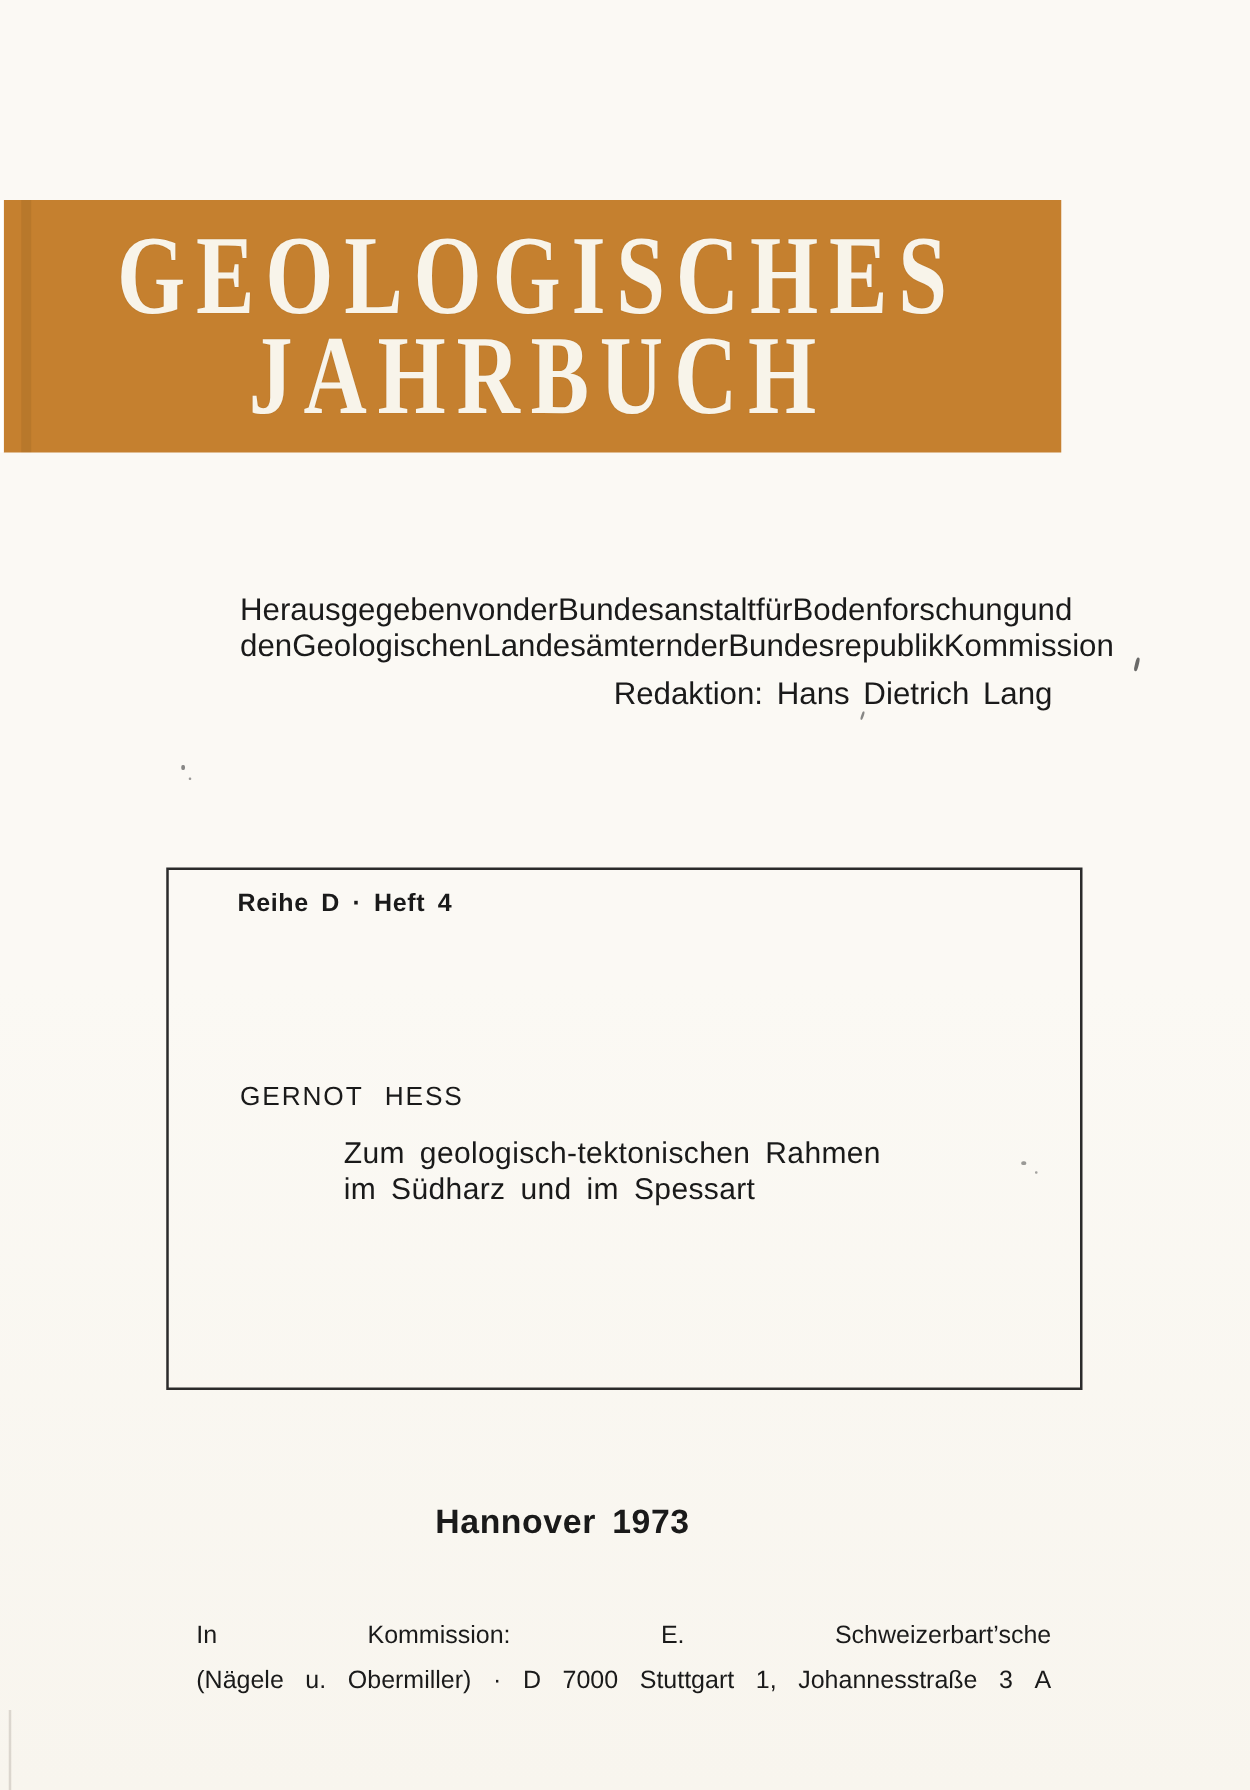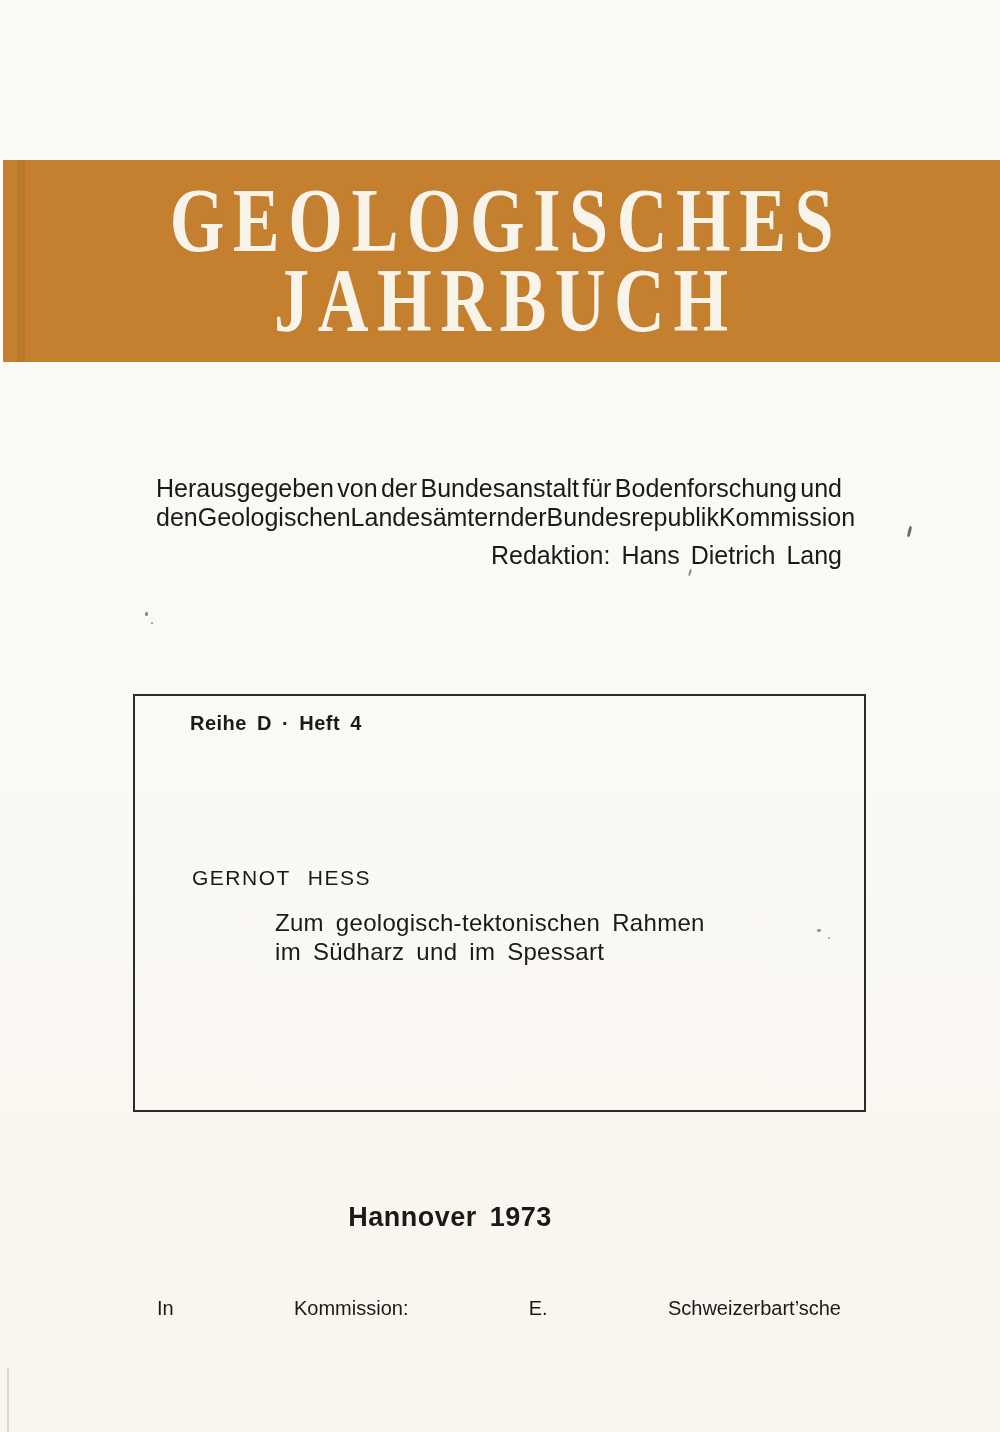--- a/index.html
+++ b/index.html
@@ -19,21 +19,21 @@
     overflow: hidden;
     font-family: "Liberation Sans", sans-serif;
     color: var(--ink, #1a1a1a);
   }
 
   
   .banner {
     position: absolute;
     left: 3px;
     top: 160px;
-    width: 997px;
+    width: 846px;
     height: 202px;
     background: var(--banner-bg, #c5802f);
     display: flex;
     flex-direction: column;
     align-items: center;
     justify-content: center;
     overflow: hidden;
   }
   .banner-line {
     font-family: "Liberation Serif", serif;
@@ -65,20 +65,21 @@
     width: 686px;
   }
   .pub-line {
     font-size: 25px;
     line-height: 29px;
     text-align: justify;
     text-align-last: justify;
     white-space: nowrap;
     display: flex;
     justify-content: space-between;
+    margin-left: 36px;
   }
   .pub-editor {
     margin-top: 9px;
     font-size: 25px;
     line-height: 29px;
     text-align: right;
     word-spacing: 4px;
   }
 
   
@@ -201,20 +202,33 @@
 
   <div class="place-year">Hannover 1973</div>
 
   <div class="imprint">
     <div class="imp-line jline">
         <span>In</span>
         <span>Kommission:</span>
         <span>E.</span>
         <span>Schweizerbart’sche</span>
       </div>
+    <div class="imp-line jline">
+        <span>(Nägele</span>
+        <span>u.</span>
+        <span>Obermiller)</span>
+        <span>·</span>
+        <span>D</span>
+        <span>7000</span>
+        <span>Stuttgart</span>
+        <span>1,</span>
+        <span>Johannesstraße</span>
+        <span>3</span>
+        <span>A</span>
+      </div>
   </div>
 
   <div class="speck" style="left:908px; top:526px; width:3px; height:11px; transform:rotate(14deg); opacity:.75;"></div>
   <div class="speck" style="left:145px; top:612px; width:3px; height:4px; opacity:.6;"></div>
   <div class="speck" style="left:151px; top:622px; width:2px; height:2px; opacity:.5;"></div>
   <div class="speck" style="left:689px; top:569px; width:2px; height:7px; transform:rotate(18deg); opacity:.6;"></div>
   <div class="speck" style="left:817px; top:929px; width:4px; height:3px; opacity:.5;"></div>
   <div class="speck" style="left:828px; top:937px; width:2px; height:2px; opacity:.45;"></div>
   <div class="edge-line" style="left:7px; top:1368px; width:2px; height:64px;"></div>
   <div class="edge-line" style="left:0; top:160px; width:3px; height:202px; background:rgba(255,255,255,0.9);"></div>

